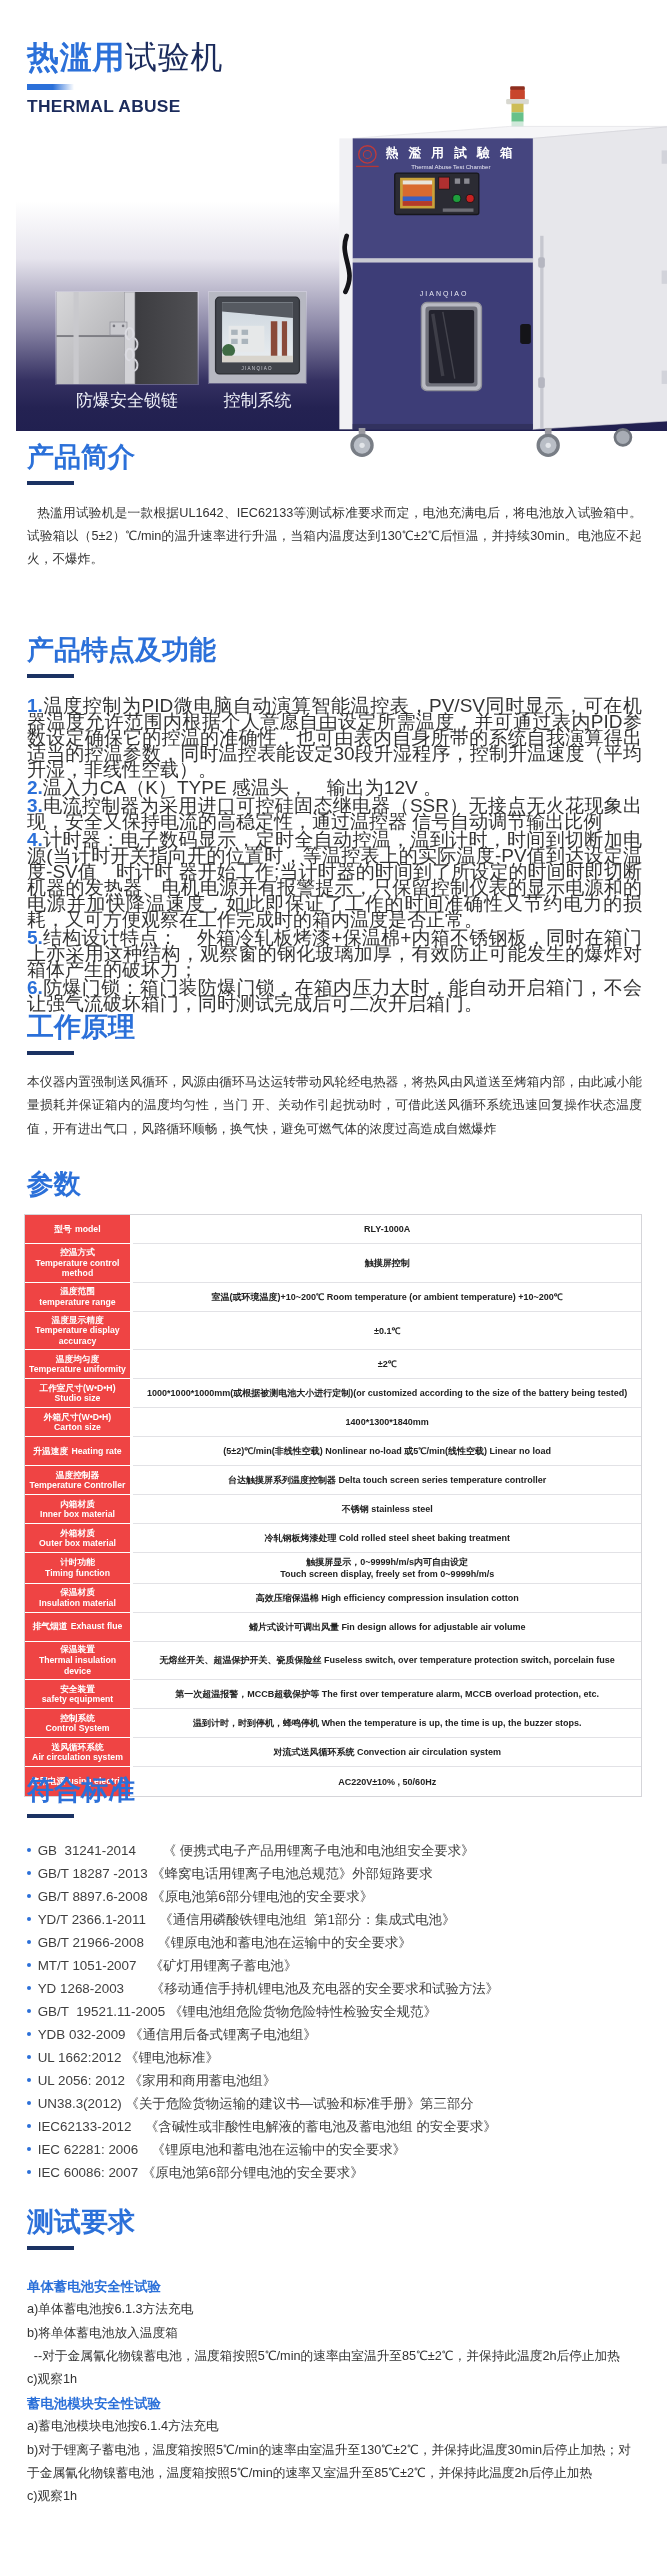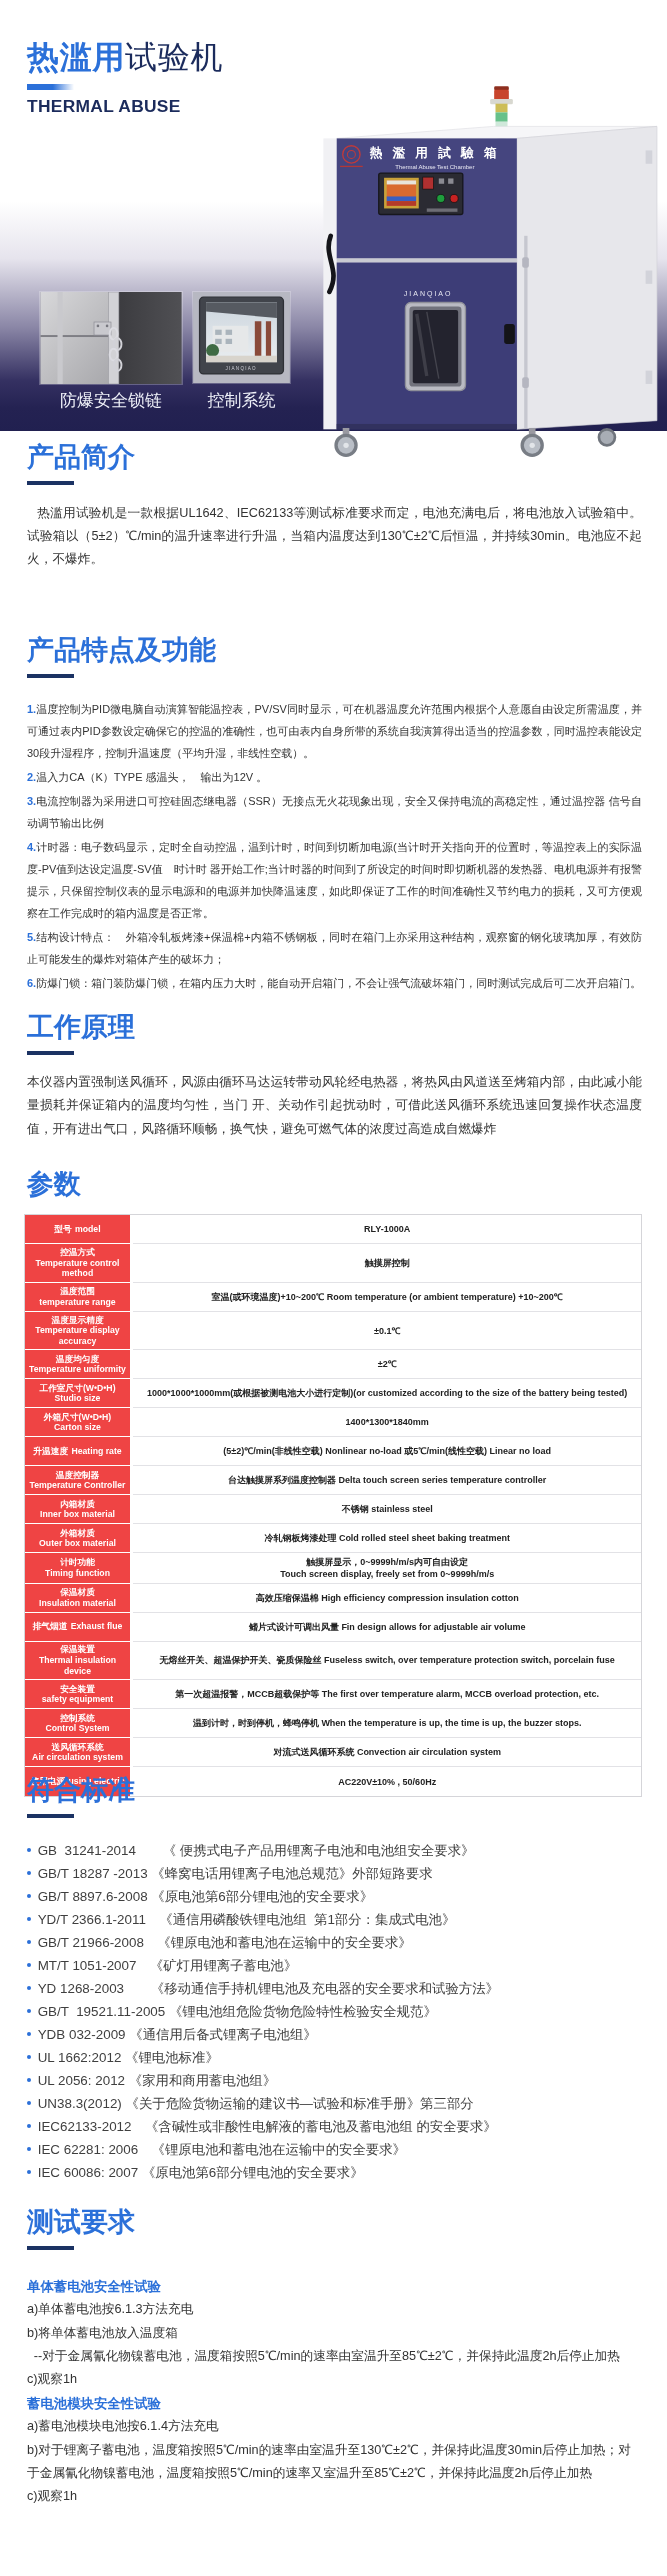--- a/index.html
+++ b/index.html
@@ -10,21 +10,21 @@
   
   #header { position:absolute; left:27px; top:39px; }
   .main-title { font-size:32px; line-height:1.15; letter-spacing:0.7px; }
   .main-title .hl { color:#2b70d9; font-weight:900; }
   .main-title .rest { color:#1b2b5c; font-weight:400; }
   .title-bar { width:47px; height:6px; margin-top:8px;
                background:linear-gradient(90deg,#2b70d9 0%,#2b70d9 55%,#ffffff 100%); }
   .sub-title { margin-top:6px; font-size:17.4px; font-weight:800; color:#1b2b5c; letter-spacing:0.3px; }
 
   
-  #hero { position:absolute; left:0; top:57px; width:584px; height:402px; }
+  #hero { position:absolute; left:16px; top:57px; width:584px; height:402px; }
   #hero .grad { position:absolute; left:0; top:144px; width:668px; height:230px;
     background:linear-gradient(180deg,#ffffff 0%,#e6e4ed 25%,#8a86a6 55%,#353162 78%,#242252 90%,#212050 100%); }
   #machine { position:absolute; left:320px; top:0px; width:347px; height:403px; }
   .thumb { position:absolute; border:0.7px solid rgba(255,255,255,.25); }
   #thumb1 { left:39px; top:234px; width:144px; height:94px; }
   #thumb2 { left:192px; top:234px; width:99px; height:93px; }
   .thumb-cap { position:absolute; top:332px; color:#eef0f8; font-size:17px; text-align:center; font-weight:500; }
   #cap1 { left:39px; width:144px; }
   #cap2 { left:192px; width:99px; }
 
@@ -32,21 +32,21 @@
   .section { position:absolute; left:27px; width:615px; }
   .sec-title { font-size:27px; font-weight:900; color:#2b70d9; line-height:1.1; }
   .sec-bar { width:47px; height:4px; background:#1b3263; margin-top:8px; }
   .body-text { font-size:12.7px; line-height:23px; color:#333; text-align:justify; }
 
   #sec-intro { top:443px; }
   #sec-intro .body-text { margin-top:17.4px; text-indent:0.8em; }
 
   #sec-features { top:596px;margin-top:40px; }
   #features-list { margin-top:20px; }
-  .feature-item { font-size:11px; line-height:22px; color:#333; text-align:justify; margin-bottom:2px; }
+  .feature-item { font-size:19px; line-height:16px; color:#333; text-align:justify; margin-bottom:2px; }
   .feature-item .num { color:#2b70d9; font-weight:700; }
 
   #sec-principle { top:1013px; }
   #sec-principle .body-text { margin-top:16px; line-height:23.4px; }
 
   
   #sec-params { top:1170px; left:24px; width:618px; }
   #sec-params .sec-title { padding-left:2.7px; }
   #params-table { margin-top:14.7px; width:618px; border:0.7px solid #d5d5d9; background:#fff; }
   .p-row { display:flex; }

